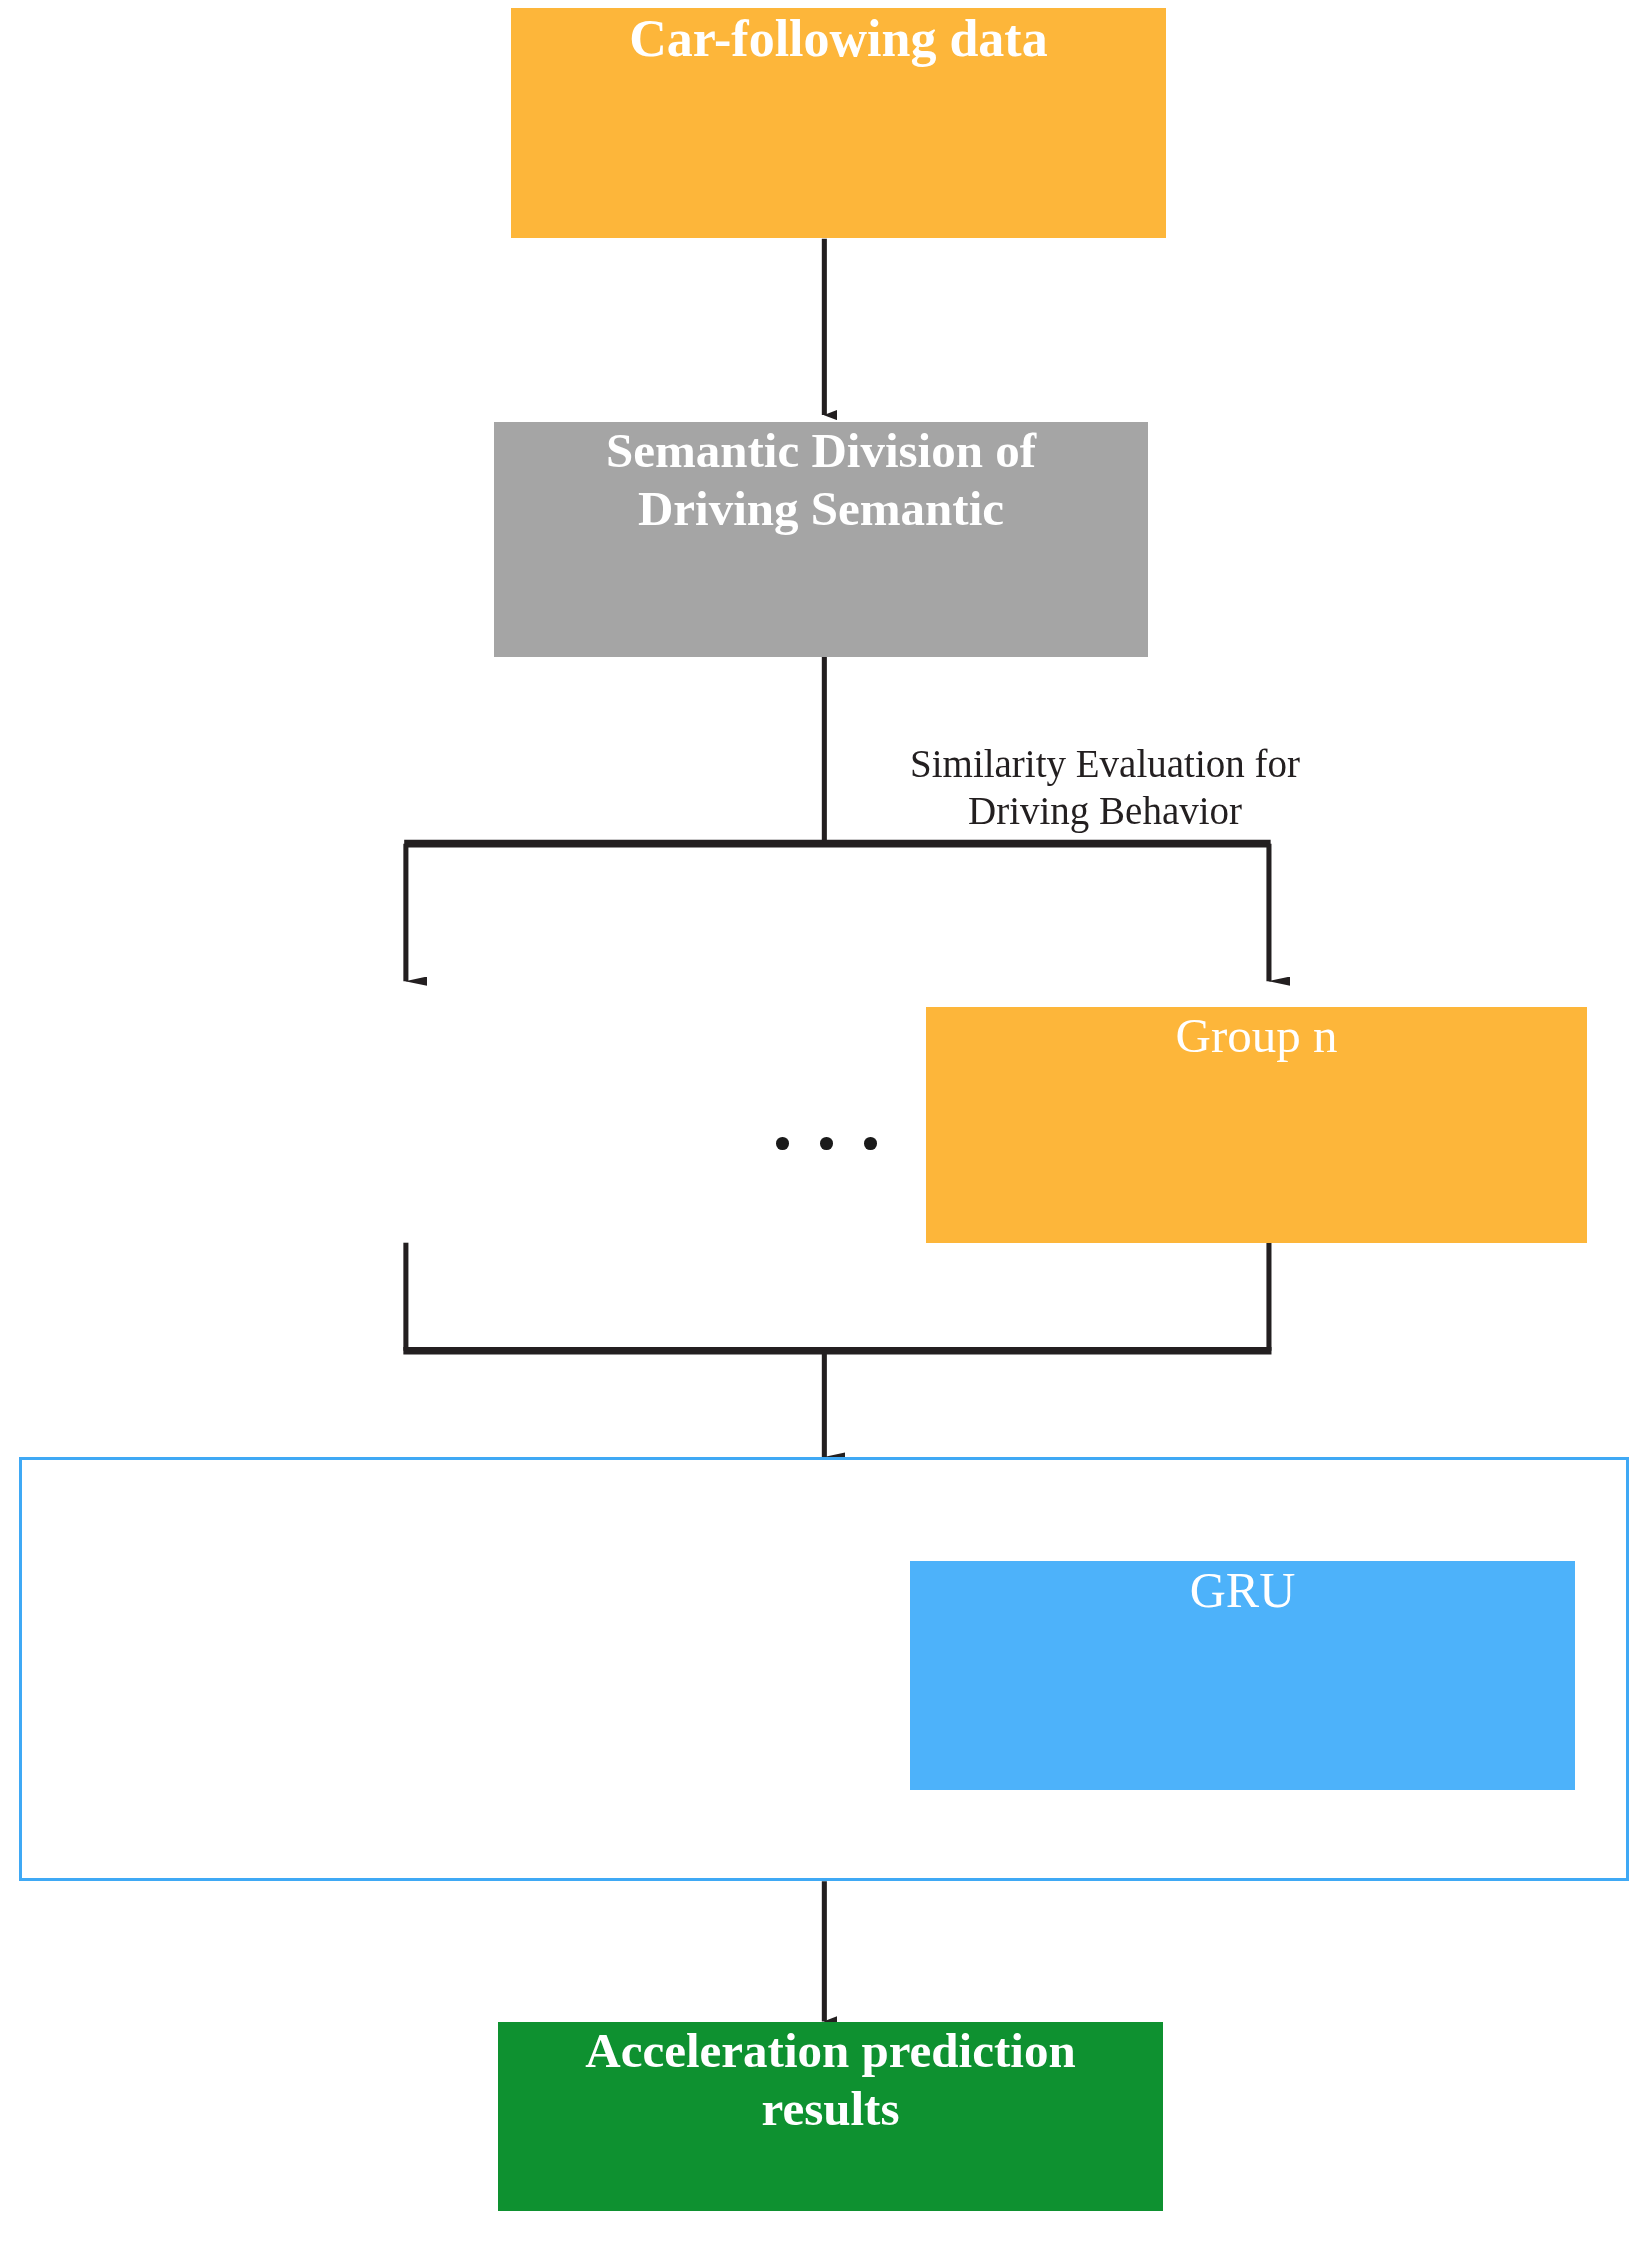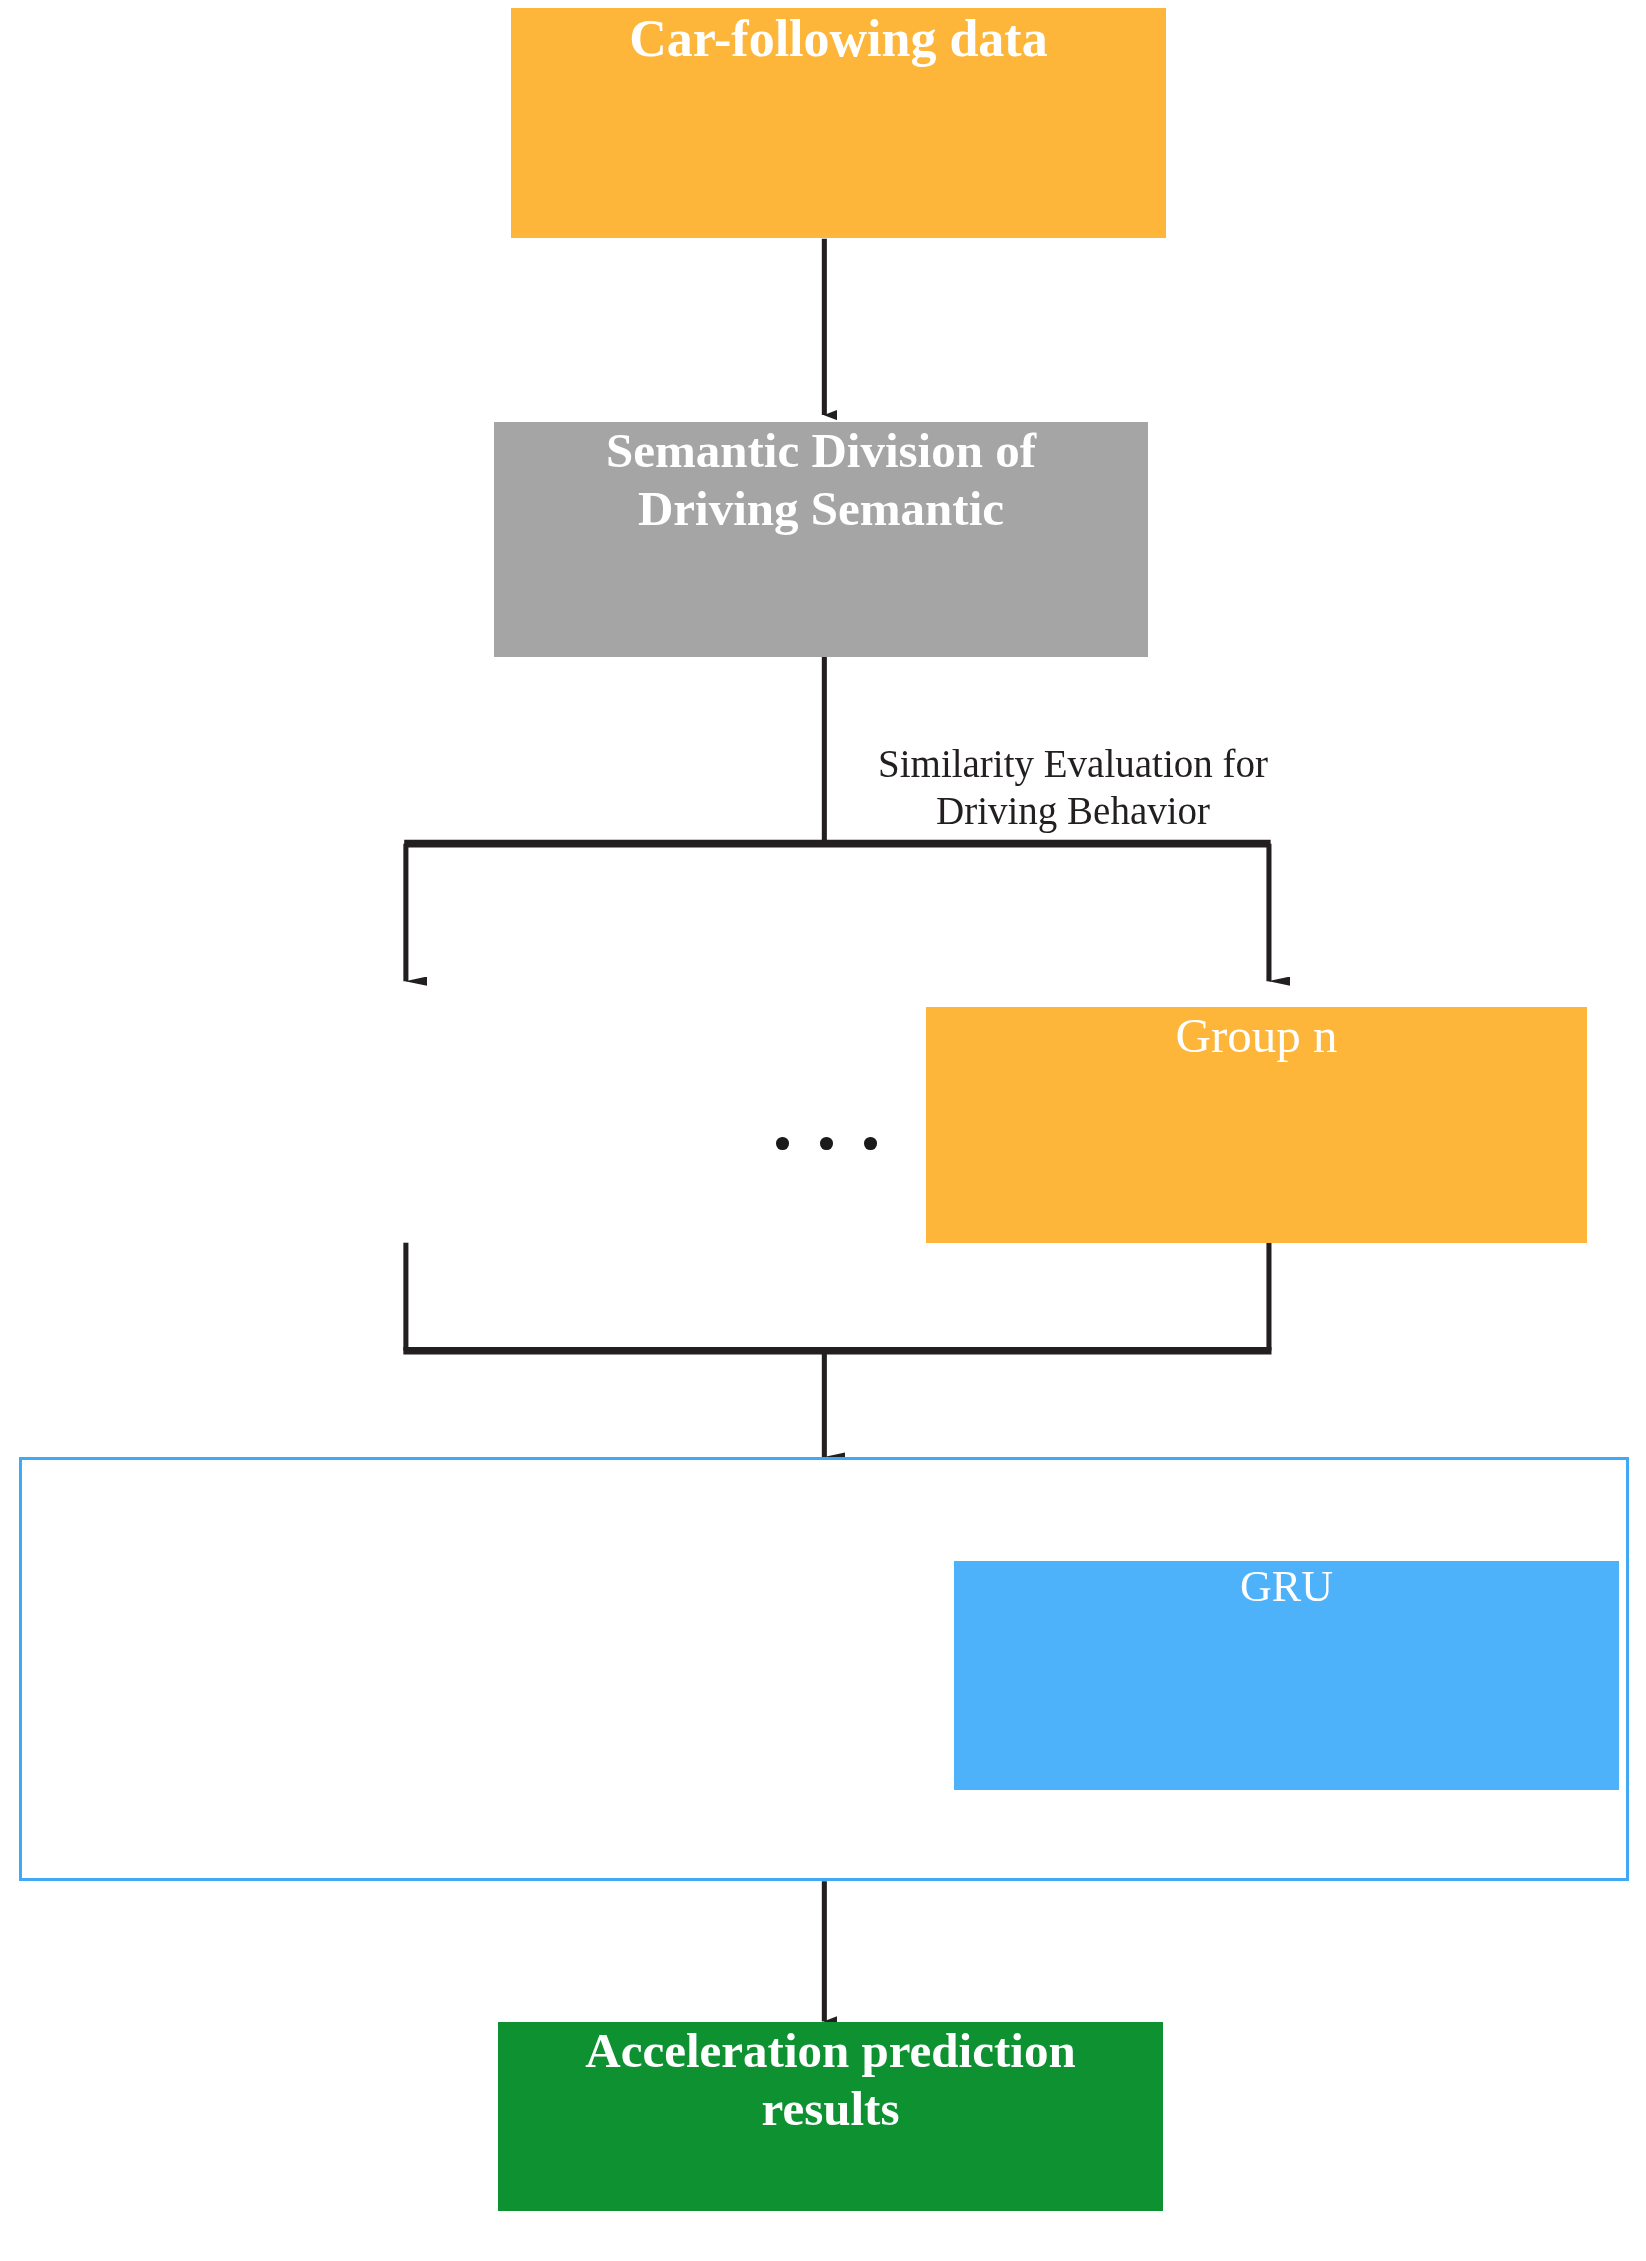--- a/index.html
+++ b/index.html
@@ -112,41 +112,41 @@
 
   <div class="node node-orange" style="left:511px; top:8.4px; width:655px; height:230px; font-size:52px; font-weight:700;">
     <span>Car-following data</span>
   </div>
 
 
   <div class="node node-gray" style="left:494px; top:422px; width:654px; height:235px; font-size:49px; font-weight:700; padding:0 29px;">
     <span>Semantic Division of Driving Semantic</span>
   </div>
 
-  <div class="edge-label" style="left:820px; top:692px; width:506px; font-size:39px;">
+  <div class="edge-label" style="left:852px; top:692px; width:506px; font-size:39px;">
     <span>Similarity Evaluation for
 Driving Behavior</span>
   </div>
 
 
   <div class="dots" style="left:776px; top:1137px; width:101px; height:13.5px;">
     <i></i>
     <i></i>
     <i></i>
   </div>
 
   <div class="node node-orange" style="left:926px; top:1007px; width:661px; height:236px; font-size:49px;">
     <span>Group n</span>
   </div>
 
   <div class="panel" style="left:18.6px; top:1457px; width:1610px; height:424px;">
   </div>
 
 
-  <div class="node node-blue" style="left:910px; top:1561px; width:665px; height:229px; font-size:44px;margin-left:44px;">
+  <div class="node node-blue" style="left:910px; top:1561px; width:665px; height:229px; font-size:50px;">
     <span>GRU</span>
   </div>
 
   <div class="node node-green" style="left:498px; top:2022px; width:665px; height:189px; font-size:49px; font-weight:700; padding:0 25px;">
     <span>Acceleration prediction results</span>
   </div>
 
 </div>
 
 

